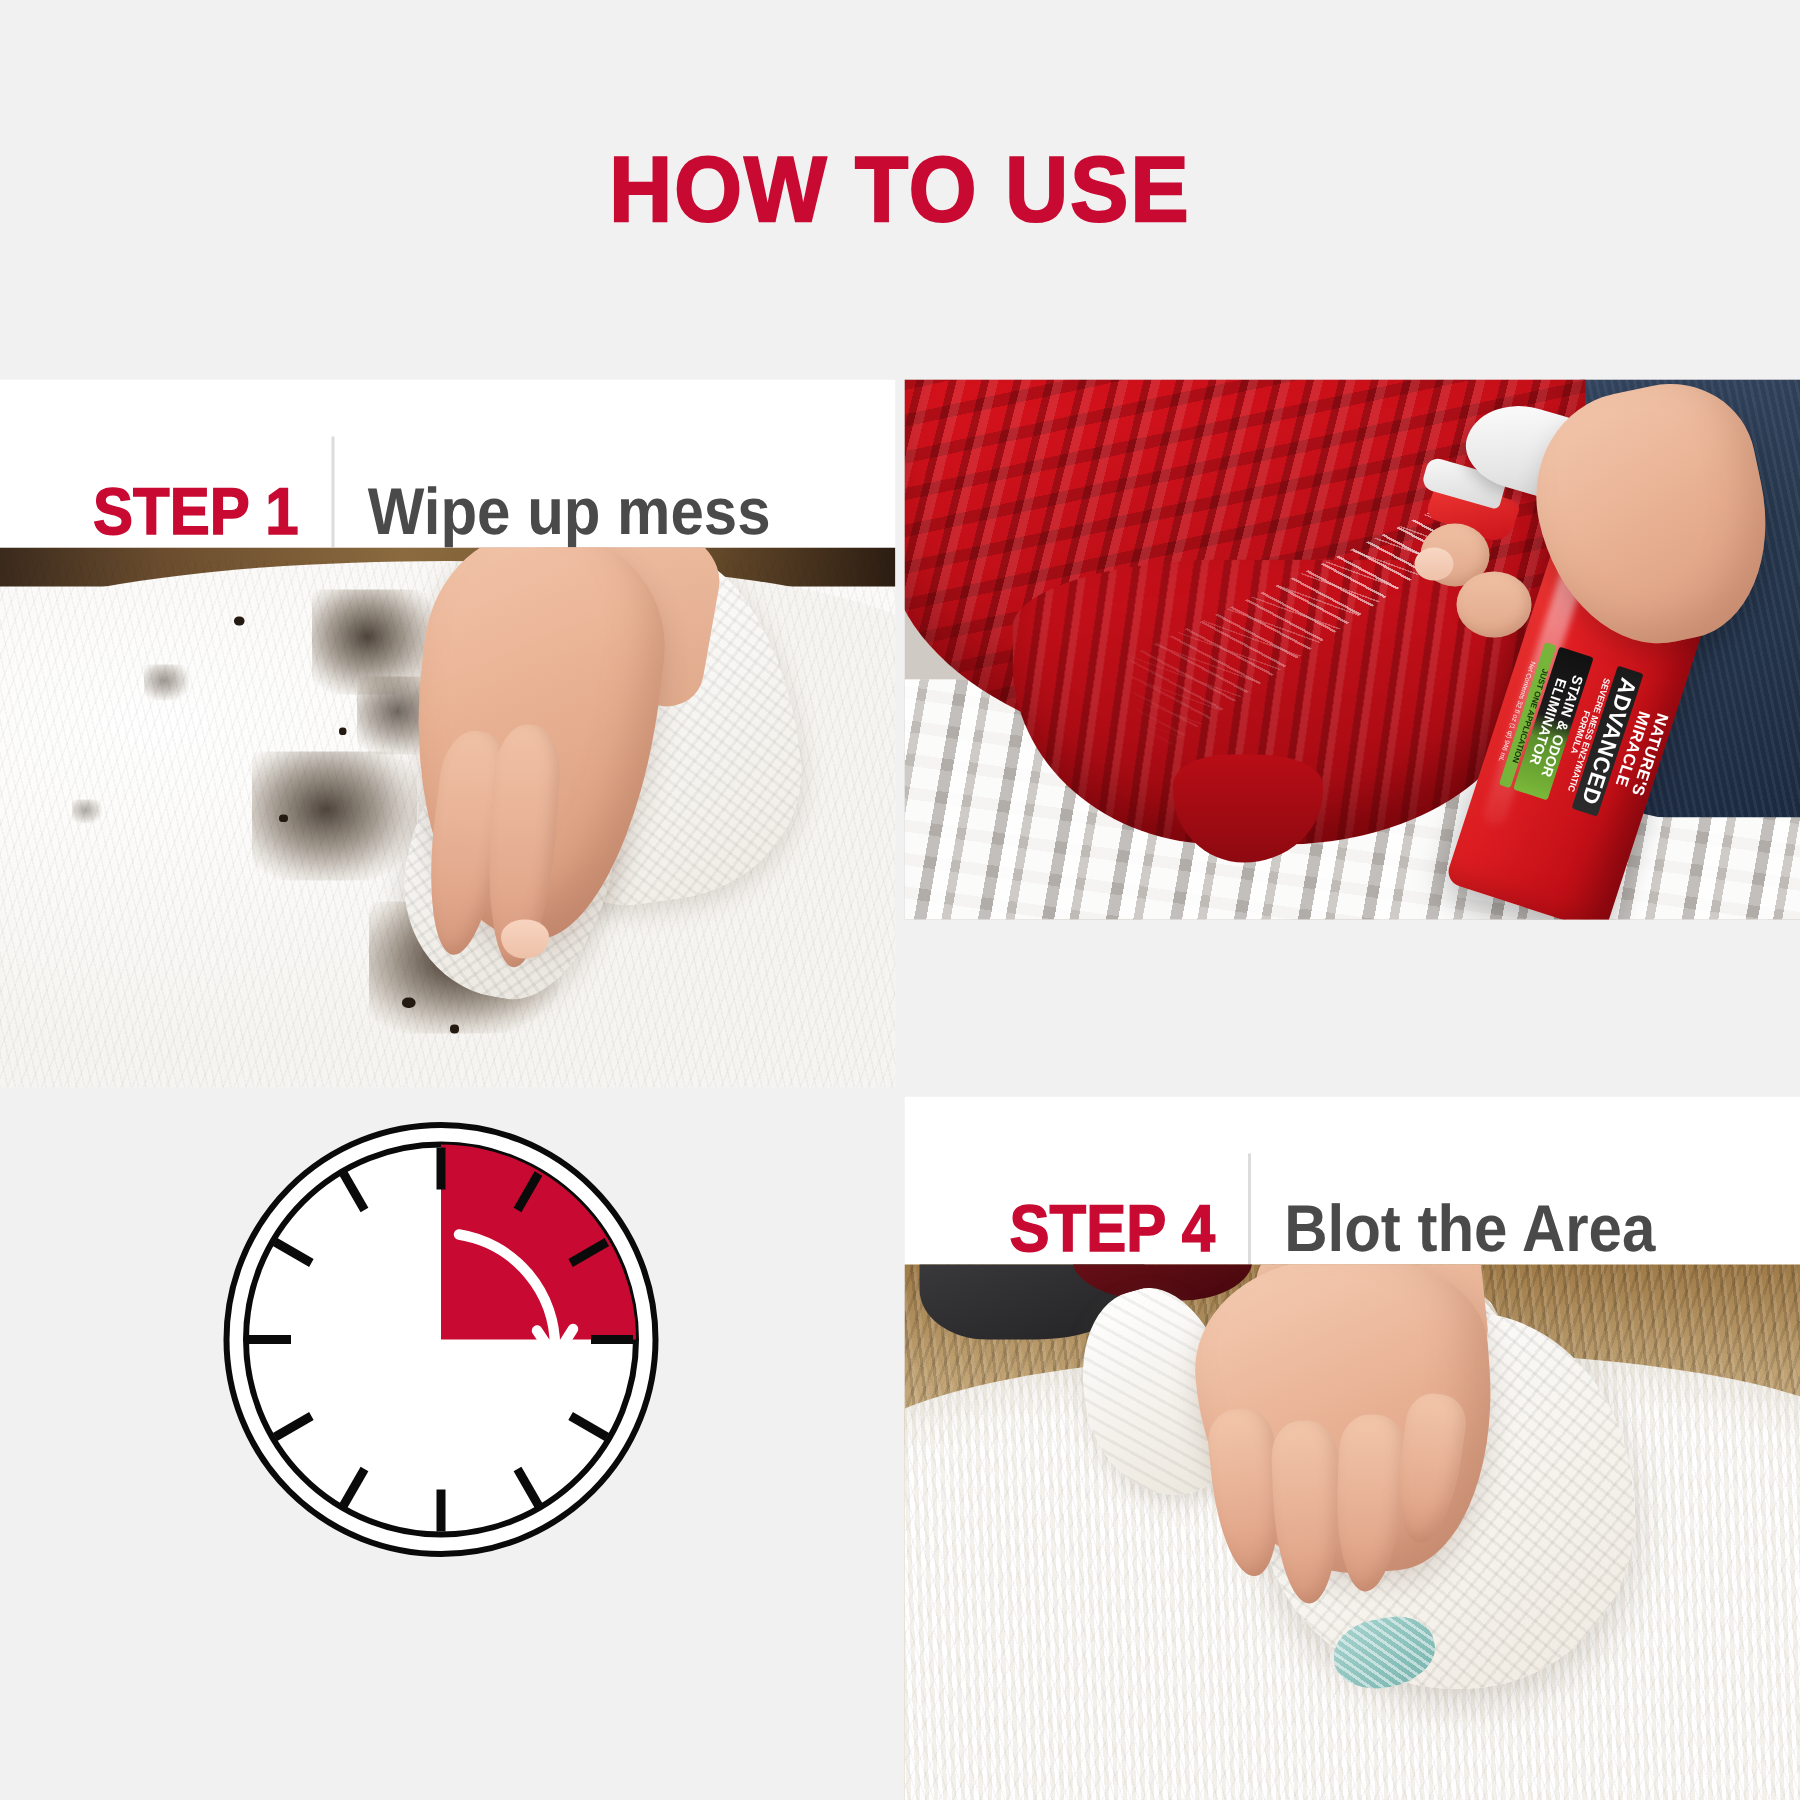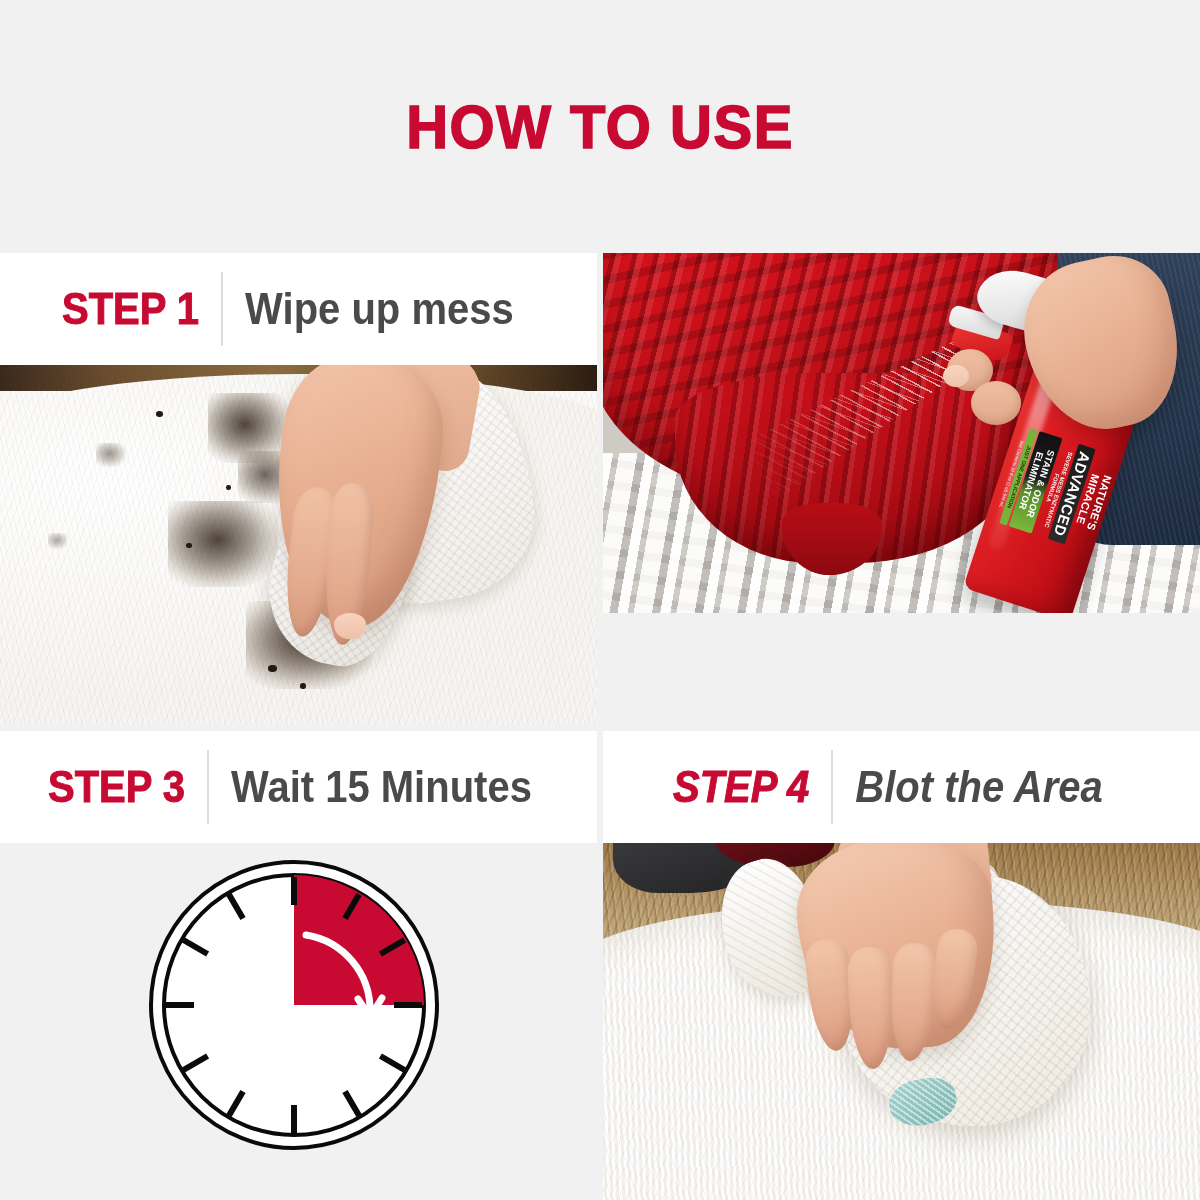--- a/index.html
+++ b/index.html
@@ -55,26 +55,26 @@
   .panel.p1 { left: 0;   top: 0; }
   .panel.p2 { left: 603px; top: 0; }
   .panel.p3 { left: 0;   top: 478px; height: 469px; }
   .panel.p4 { left: 603px; top: 478px; height: 469px; }
 
   
   .step-head {
     height: 112px;
     background: #ffffff;
     display: flex;
-    align-items: center;
+    align-items: flex-end;
     box-sizing: border-box;
     padding-left: 62px;
   }
   .panel.p3 .step-head { padding-left: 48px; }
-  .panel.p4 .step-head { padding-left: 70px; font-style: italic; }
+  .panel.p4 .step-head { padding-left: 70px; }
 
   .step-num {
     color: #C80A32;
     font-size: 40px;
     font-weight: 900;
     letter-spacing: 0px;
     white-space: nowrap;
     transform: scaleY(1.1);
     -webkit-text-stroke: 0.9px #C80A32;
   }
@@ -485,25 +485,20 @@
       <div class="nozzle"></div>
       <div class="cap"></div>
       <div class="hand2"></div>
       <div class="knuckle k1"></div>
       <div class="knuckle k2"></div>
       <div class="thumbnail2"></div>
     </div>
   </div>
 
   <div class="panel p3">
-    <div class="step-head">
-      <span class="step-num">STEP 3</span>
-      <span class="step-divider"></span>
-      <span class="step-label">Wait 15 Minutes</span>
-    </div>
     <div class="photo ph3">
       <div class="clock-wrap">
         <svg width="292" height="292" viewBox="0 0 292 292">
 
           <circle cx="146" cy="146" r="143" fill="#ffffff" stroke="#0a0a0a" stroke-width="4"></circle>
 
           <circle cx="146" cy="146" r="130" fill="#ffffff" stroke="#0a0a0a" stroke-width="4"></circle>
 
           <path d="M146 146 L146 16 A130 130 0 0 1 276 146 Z" fill="#C80A32"></path>
 

